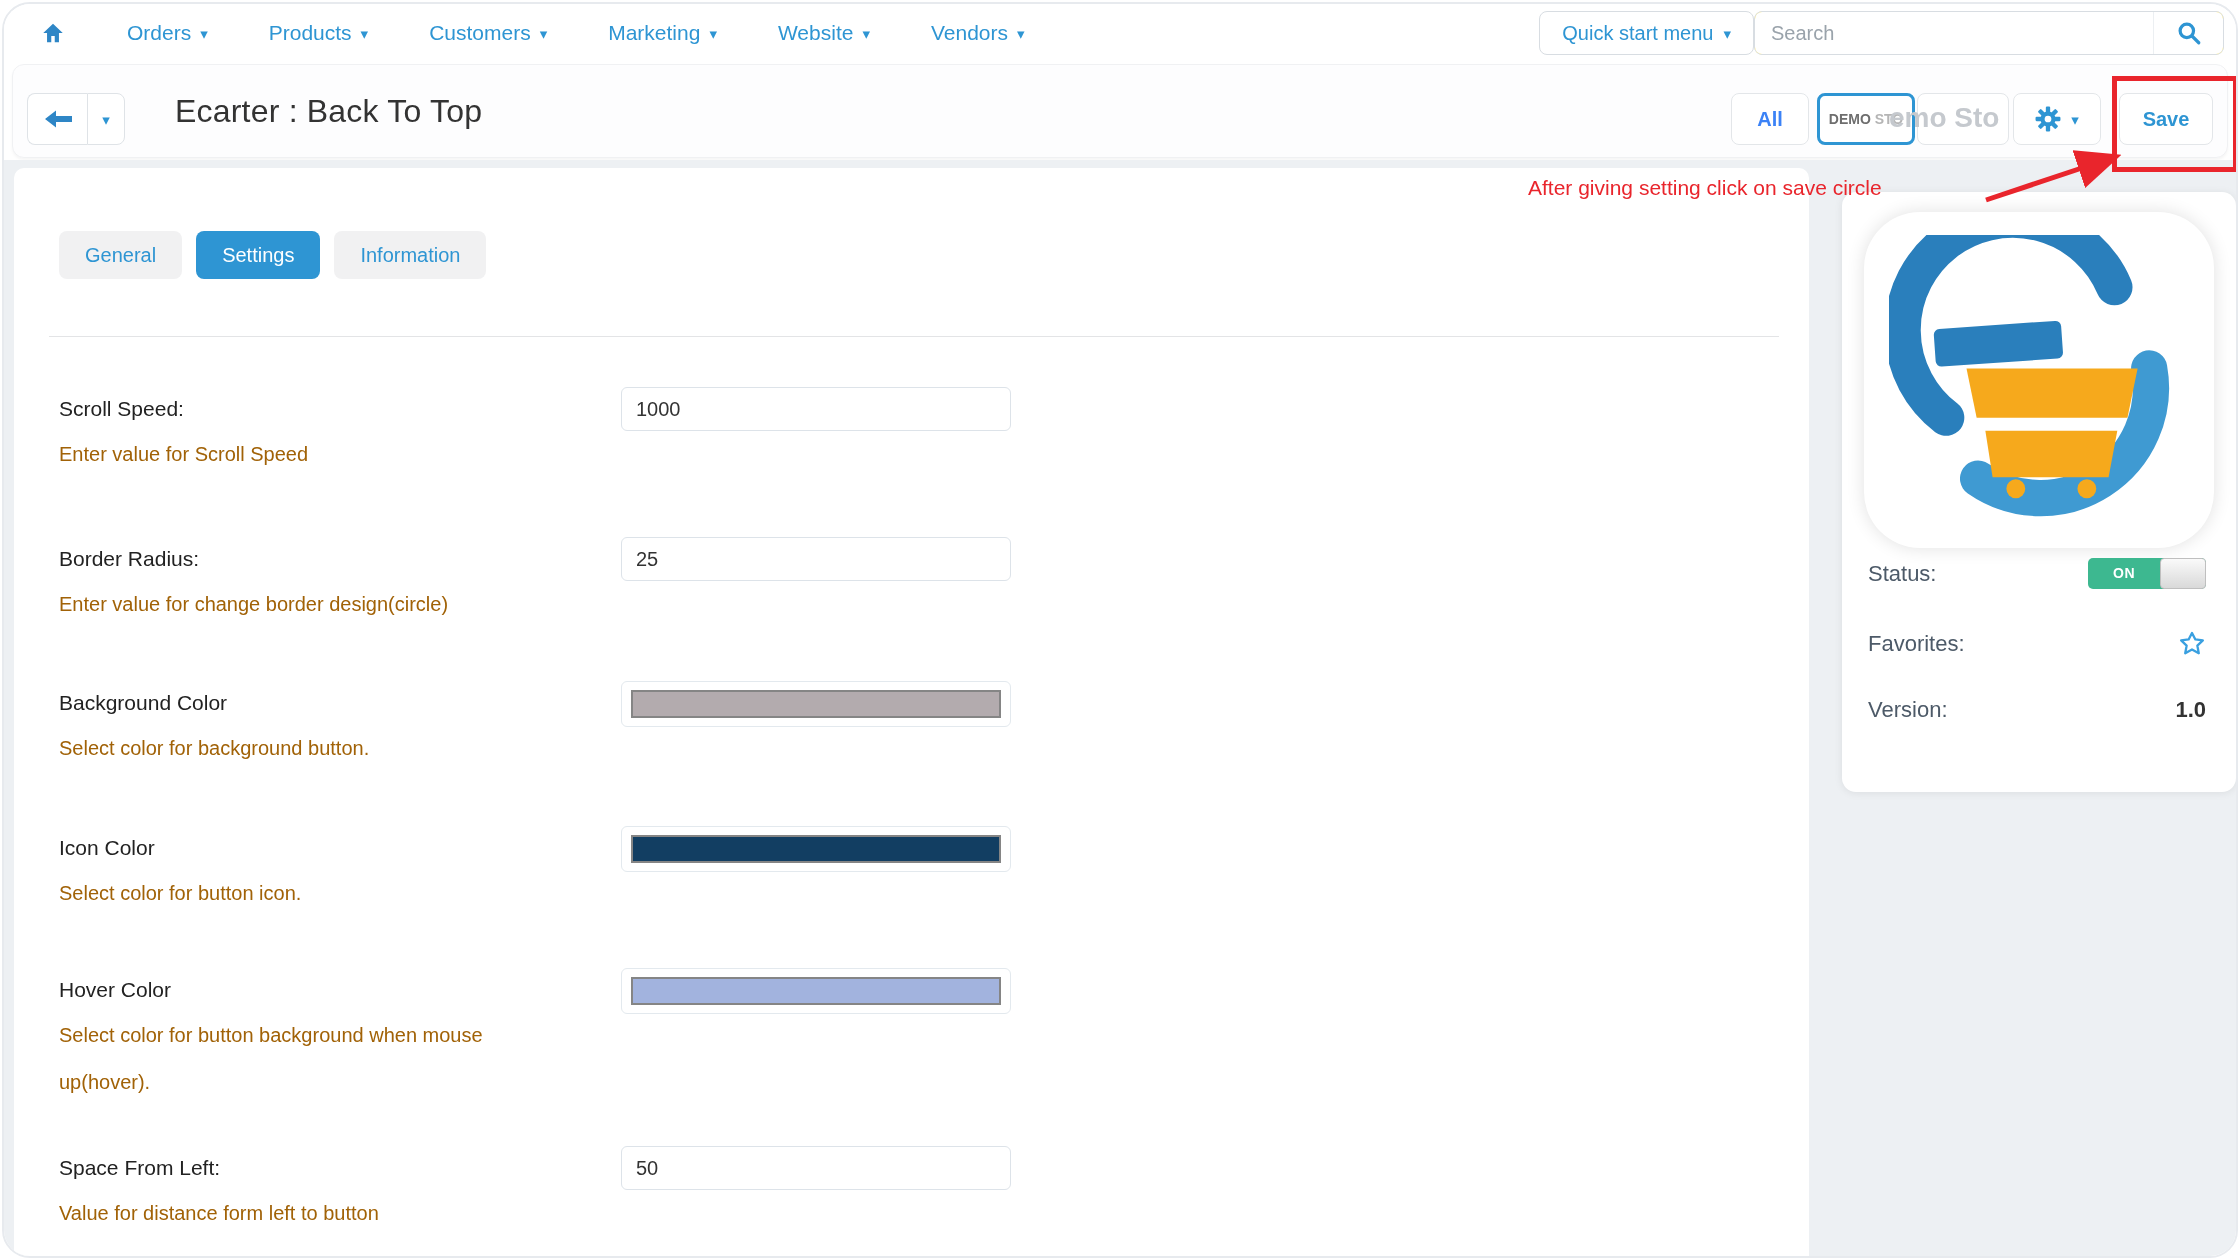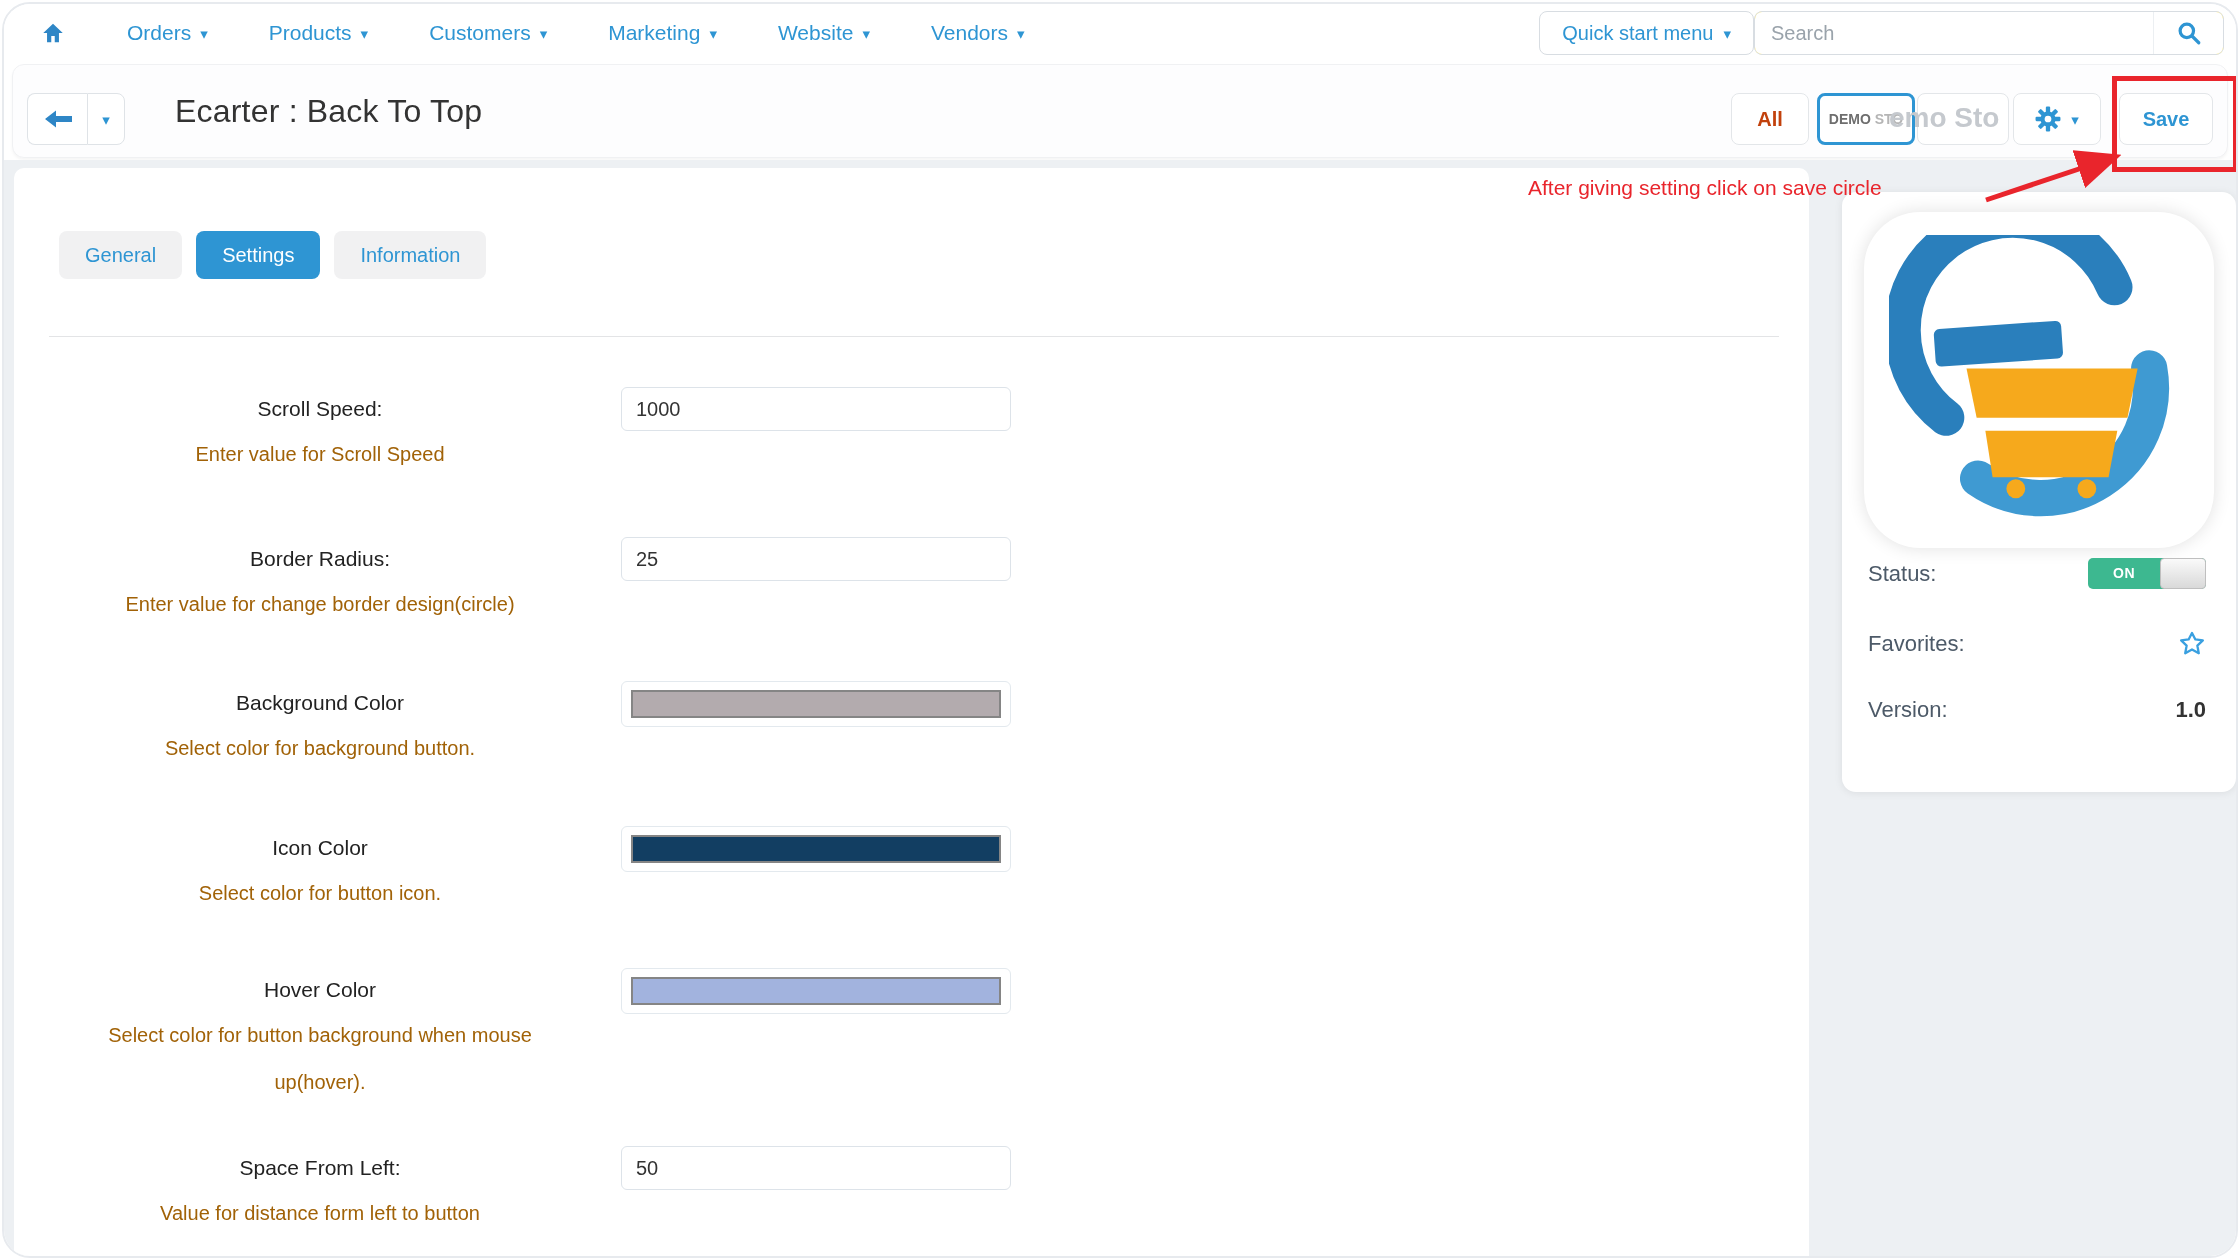--- a/index.html
+++ b/index.html
@@ -25,42 +25,42 @@
                 border-radius:12px; box-shadow:0 2px 3px rgba(0,0,0,.04); }
   .back-group { position:absolute; left:14px; top:28px; display:flex; height:52px; }
   .back-btn { width:60px; border:1px solid #dfe3e7; border-right:none; border-radius:8px 0 0 8px; background:#fff;
               display:flex; align-items:center; justify-content:center; }
   .back-caret-btn { width:38px; border:1px solid #dfe3e7; border-radius:0 8px 8px 0; background:#fff;
               display:flex; align-items:center; justify-content:center; color:#2e95d3; font-size:14px; }
   .page-title { position:absolute; left:162px; top:96px; transform:translateY(-50%); font-size:32px; color:#333; font-weight:500; letter-spacing:.2px; top:50%; }
   .hdr-buttons { position:absolute; right:0; top:28px; height:52px; }
   .hbtn { position:absolute; top:0; height:52px; background:#fff; border:1px solid #e3e6e9; border-radius:8px;
           display:flex; align-items:center; justify-content:center; font-size:20px; }
-  .hbtn-all   { left:-496px; width:78px; color:#c2410c; font-weight:700; }
+  .hbtn-all   { left:-496px; width:78px; color:#3b82f6; font-weight:700; }
   .hbtn-store { left:-410px; width:98px; border:3px solid #2e95d3; overflow:hidden; }
   .store-small { font-size:14px; font-weight:700; color:#6e6e6e; white-space:nowrap; }
   .store-small .lite { color:#b5b5b5; }
   .store-overflow { position:absolute; left:1885px; top:98px; width:122px; overflow:hidden; white-space:nowrap;
           font-size:28px; font-weight:700; color:#c5c9ce; z-index:5; pointer-events:none; }
   .hbtn-store2 { left:-310px; width:92px; color:#c5c9ce; }
   .hbtn-gear  { left:-214px; width:88px; gap:10px; }
   .hbtn-save  { left:-108px; width:94px; color:#2e95d3; font-weight:700; }
 
   
   .content { position:absolute; left:0; right:0; top:156px; bottom:0; background:#edf0f3; }
   .main-card { position:absolute; left:10px; top:8px; width:1795px; bottom:0; background:#fff; border-radius:10px 10px 0 0; }
 
   .tabs { position:absolute; left:45px; top:63px; display:flex; gap:14px; }
   .tab { height:48px; padding:0 26px; border-radius:8px; background:#f1f1f2; color:#2e95d3; font-size:20px;
          display:flex; align-items:center; }
   .tab.active { background:#2e95d3; color:#fff; }
   .tab-divider { position:absolute; left:35px; right:30px; top:168px; height:1px; background:#e3e4e6; }
 
   .form-row { position:absolute; left:45px; display:flex; align-items:flex-start; }
-  .label-col { width:522px; text-align:center; }
+  .label-col { width:522px; text-align:left; }
   .field-label { display:block; padding-top:10px; font-size:21px; color:#222; }
   .field-help { margin-top:22px; font-size:20px; color:#a16207; }
   .field-help.second { margin-top:24px; }
   .control-col { margin-left:40px; width:390px; }
   .text-input { width:390px; height:44px; border:1px solid #dde3e9; border-radius:6px; font-size:20px; color:#333;
                 padding:0 14px; outline:none; background:#fff; font-family:"Liberation Sans",sans-serif; }
   .color-field { width:390px; height:46px; border:1px solid #e3e9ee; border-radius:6px; background:#fff; padding:8px 9px; cursor:pointer; }
   .swatch { width:100%; height:100%; border:2px solid #858585; }
 
   

